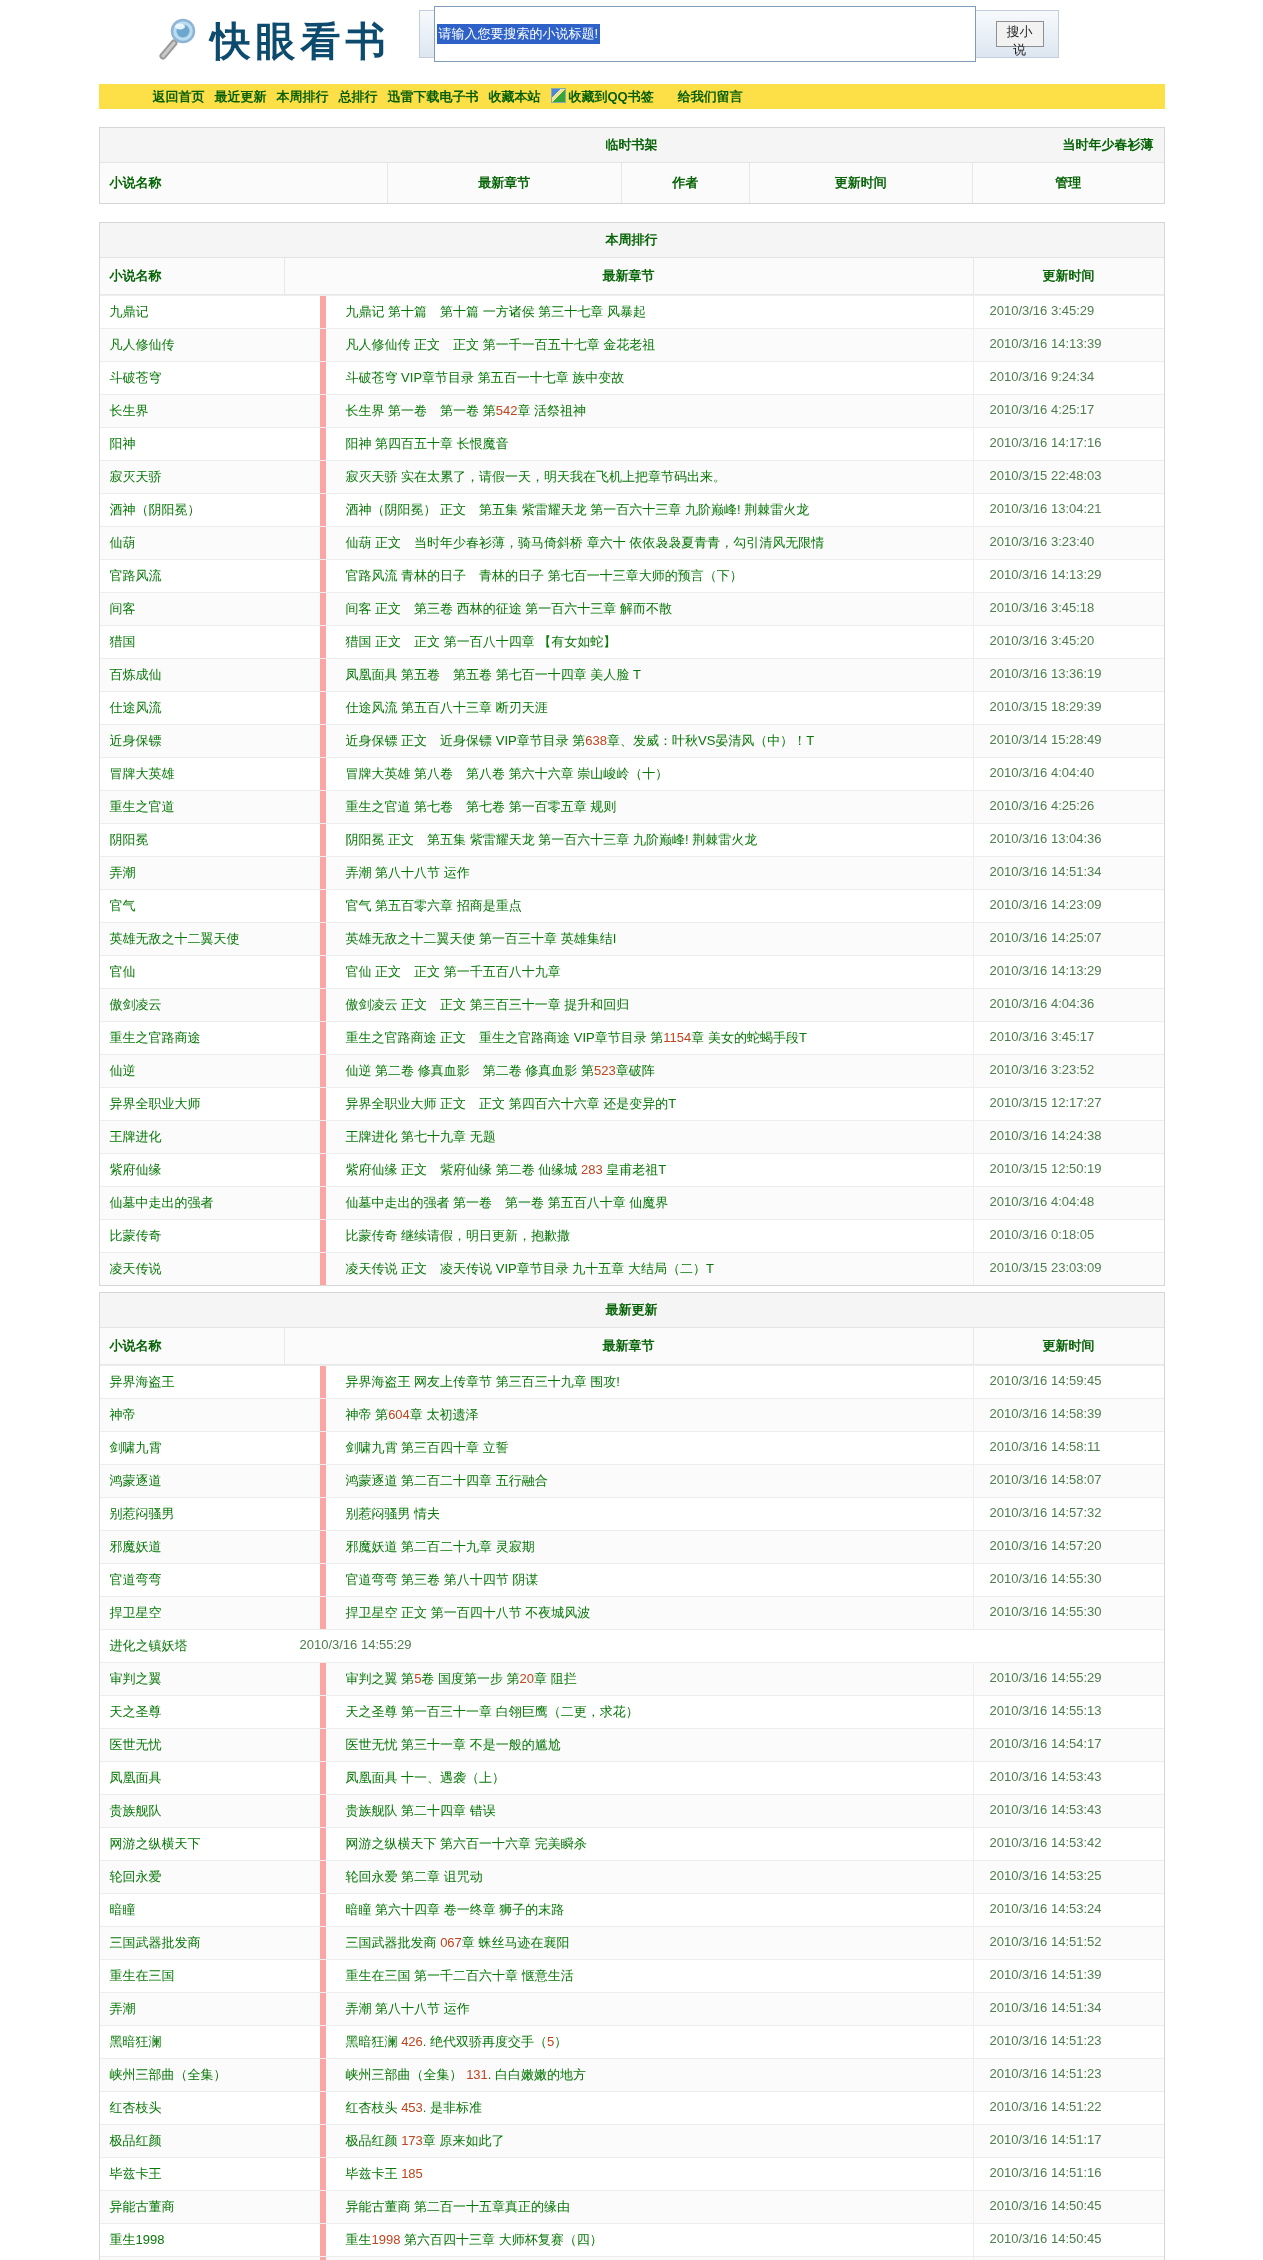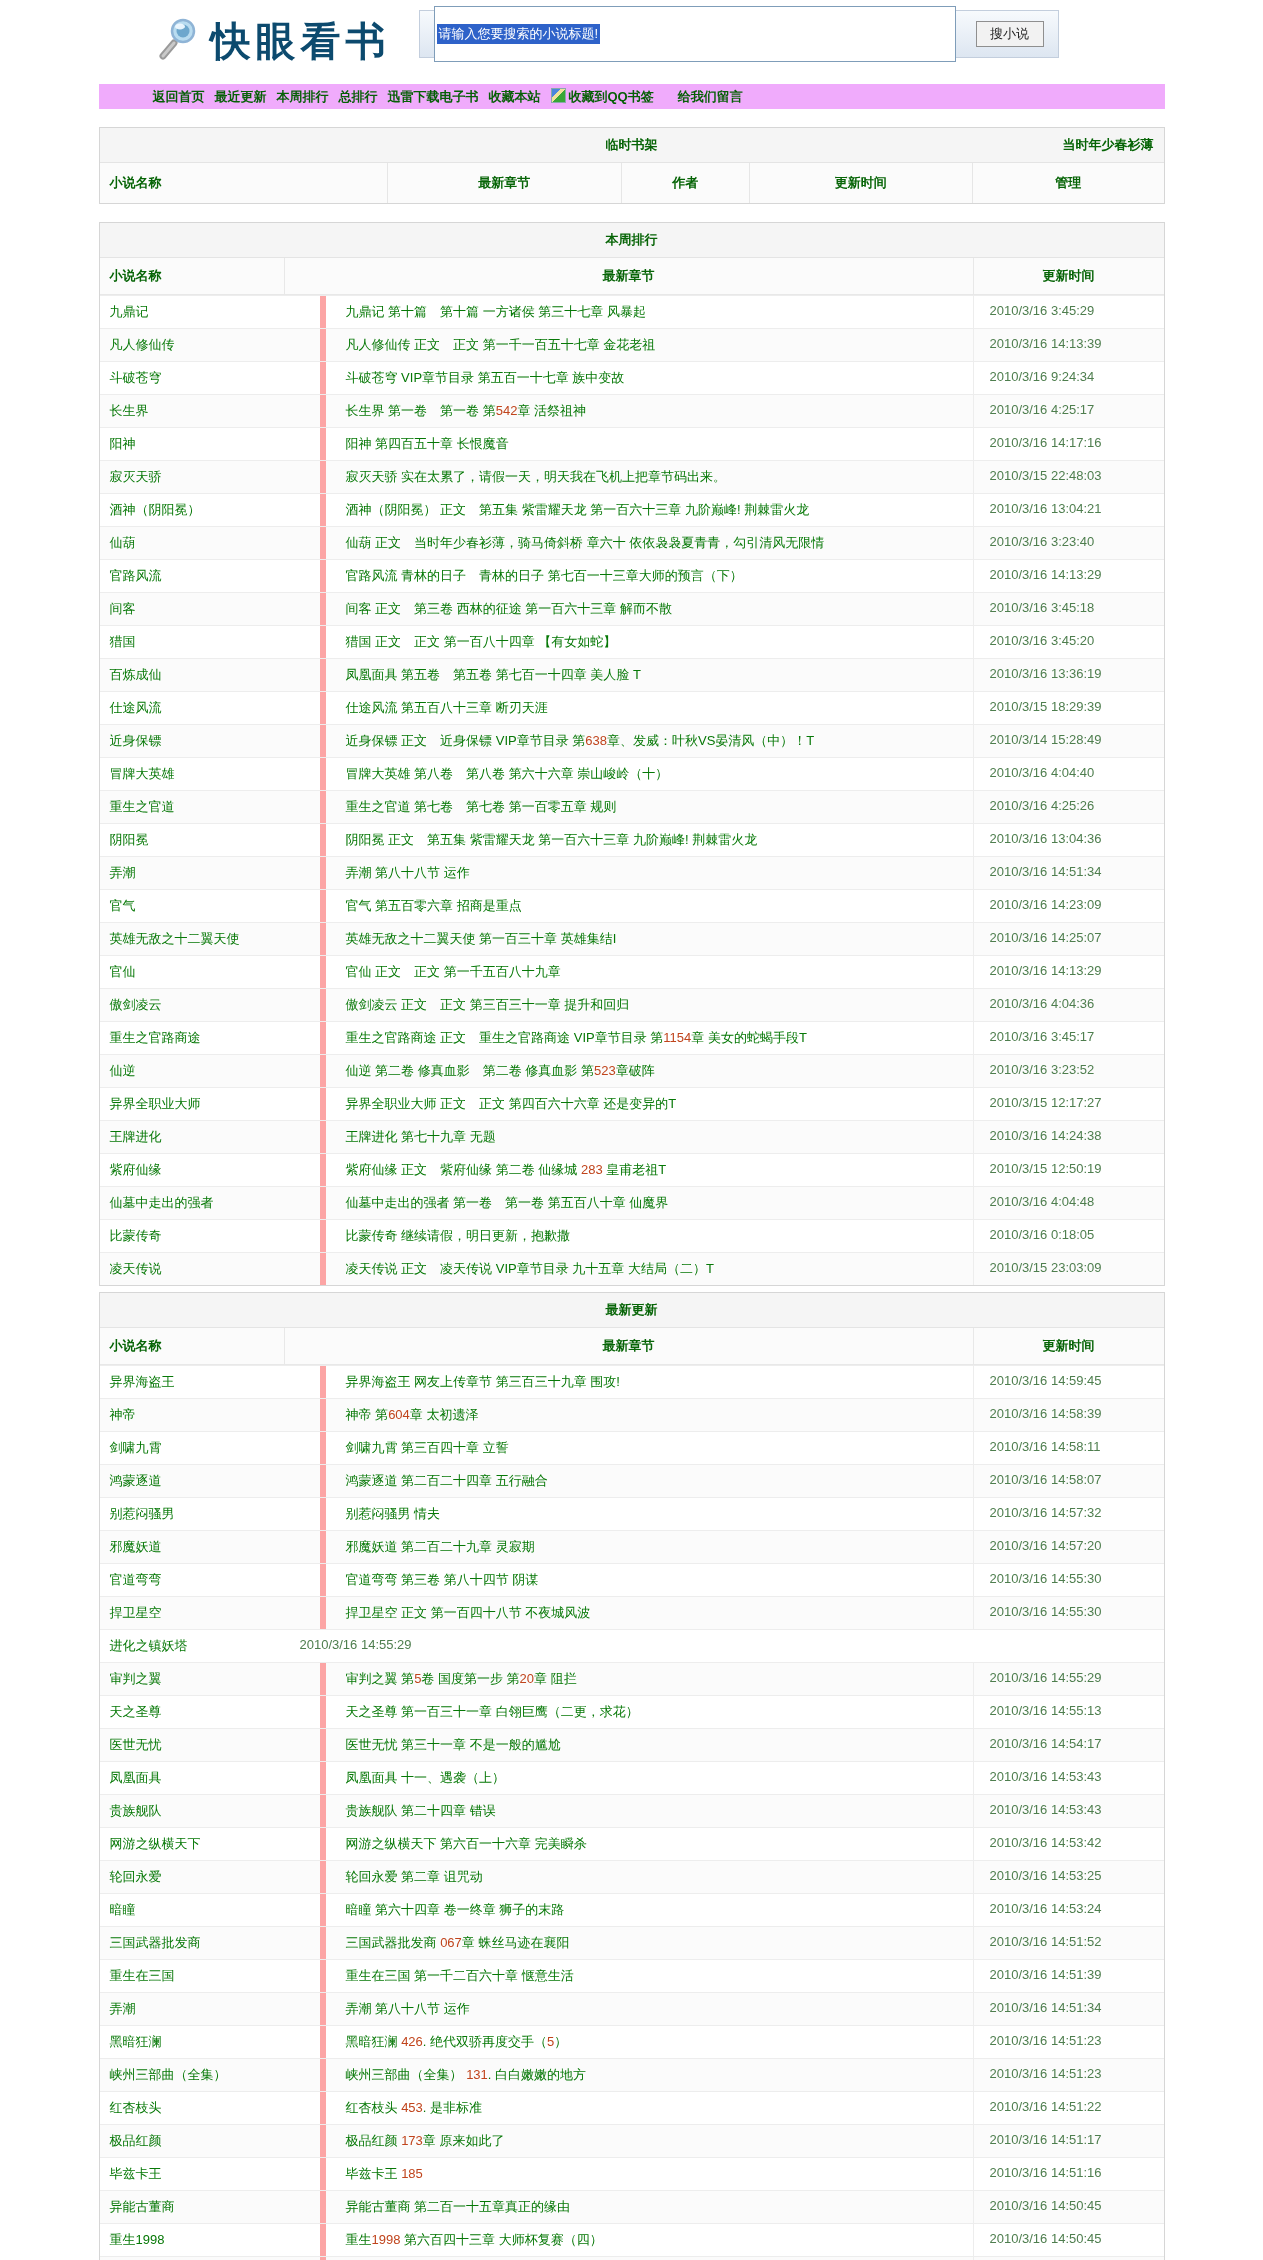--- a/index.html
+++ b/index.html
@@ -10,25 +10,25 @@
   .site-header{display:flex;align-items:flex-start;padding-top:8px;height:76px;}
   .logo{display:flex;align-items:center;margin-left:56px;margin-top:6px;cursor:pointer;}
   .site-title{font-size:40px;font-weight:bold;color:#0c4a6e;letter-spacing:5px;margin-left:10px;
               font-family:"Liberation Serif","DejaVu Serif",serif;}
   .search-panel{margin-left:28px;margin-top:2px;width:640px;height:48px;box-sizing:border-box;
                 background:linear-gradient(#f7fafd,#dde6f1);border:1px solid #c3cedd;
                 display:flex;align-items:center;padding:0 14px;}
   .search-input{flex:1;height:22px;background:#fff;border:1px solid #7f9db9;display:flex;
                 align-items:center;padding:16px 2px;margin-right:20px;cursor:text;text-align:right;}
   .search-input .sel{background:#2e62c9;color:#fff;font-size:13px;padding:1px 2px;white-space:nowrap;}
-  .search-btn{width:68px;height:26px;font-size:13px;background:#f2f2f2;border:1px solid #8f8f8f;
+  .search-btn{width:48px;height:26px;font-size:13px;background:#f2f2f2;border:1px solid #8f8f8f;
               color:#222;cursor:pointer;}
 
   
-  .navbar{background:#f0abfc;height:25px;line-height:25px;padding-left:54px;font-size:13px;font-weight:bold;}
+  .navbar{background:#fde047;height:25px;line-height:25px;padding-left:54px;font-size:13px;font-weight:bold;}
   .nav-item{color:#065f06;margin-right:10px;cursor:pointer;text-decoration:none;white-space:nowrap;}
   .nav-item:last-child{margin-left:14px;}
   .qq-icon{display:inline-block;width:13px;height:13px;margin-right:3px;vertical-align:-2px;
            border:1px solid #8aa;background:
            linear-gradient(135deg,#4a86dd 0 34%,#efe29a 34% 52%,#37a637 52% 100%);}
 
   
   .box{border:1px solid #d6d6d6;margin-top:18px;font-size:13px;background:#fff;}
   .box-title{position:relative;background:#f5f5f5;height:34px;line-height:34px;text-align:center;
              font-weight:bold;color:#066406;border-bottom:1px solid #e4e4e4;}

